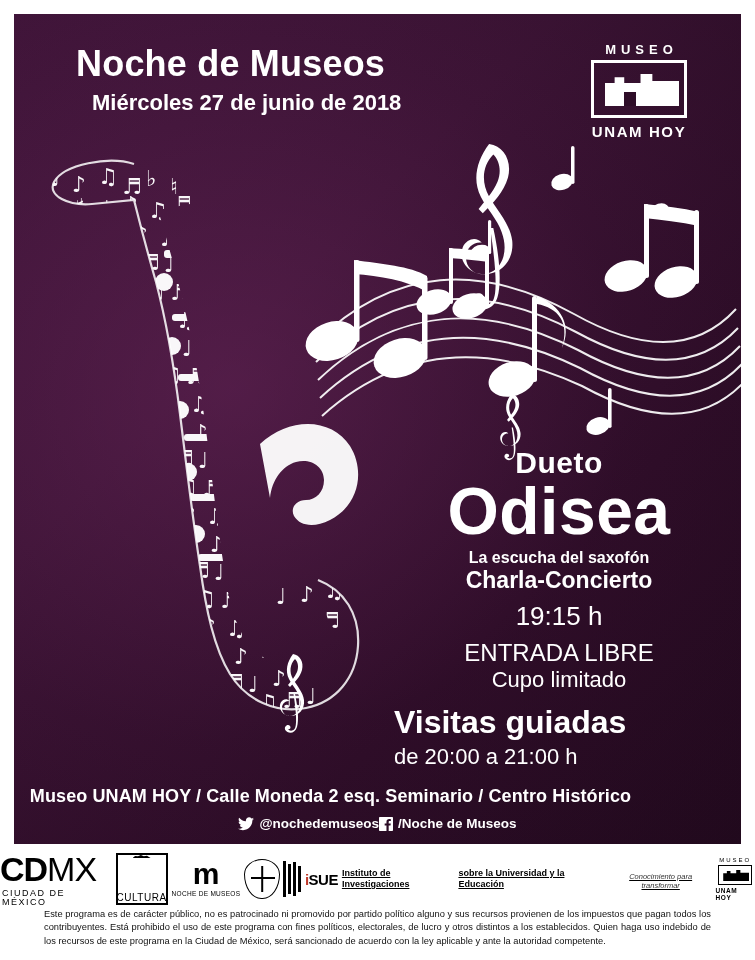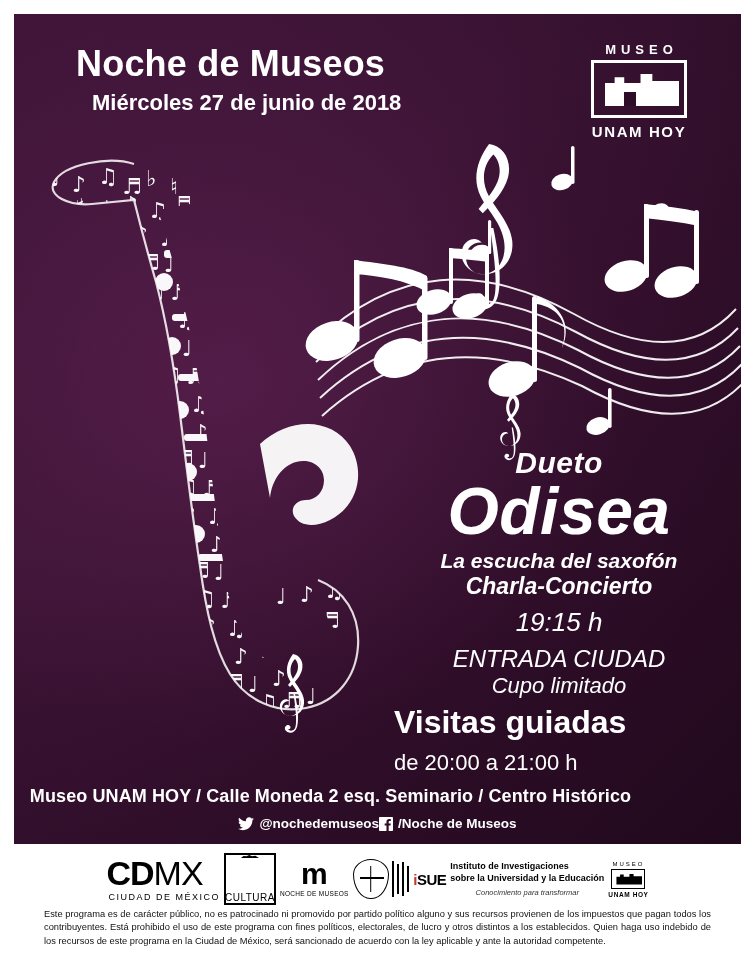--- a/index.html
+++ b/index.html
@@ -109,39 +109,38 @@
   .art { position: absolute; left: 0; top: 0; width: 727px; height: 830px; z-index: 1; }
 
   
   .event-block {
     position: absolute;
     left: 380px;
     top: 432px;
     width: 330px;
     text-align: center;
     color: #ffffff;
-    font-style: italic;
   }
   .ev-dueto { font-size: 30px; font-weight: 600; letter-spacing: 0.5px; }
   .ev-odisea { font-size: 66px; font-weight: bold; line-height: 1.02; margin-top: -2px; letter-spacing: 0.5px;}
-  .ev-sub1 { font-size: 21px; font-weight: bold; margin-top: 4px; }
+  .ev-sub1 { font-size: 16px; font-weight: bold; margin-top: 4px; }
   .ev-sub2 { font-size: 23px; font-weight: bold; }
   .ev-time { font-size: 26px; font-weight: 500; margin-top: 7px; }
   .ev-free { font-size: 24px; font-weight: 500; margin-top: 7px; }
   .ev-cupo { font-size: 22px; font-weight: 500; }
 
   .visitas-block {
     position: absolute;
     left: 380px;
     top: 690px;
     width: 330px;
     color: #ffffff;
   }
   .vis-title { font-size: 32px; font-weight: bold; }
-  .vis-time { font-size: 22px; font-weight: 500; margin-top: 9px; }
+  .vis-time { font-size: 22px; font-weight: 500; margin-top: 3px; }
 
   
   .address {
     position: absolute;
     left: 0;
     top: 772px;
     width: 633px;
     text-align: center;
     color: #ffffff;
     font-size: 18px;
@@ -219,21 +218,21 @@
   .issue { display: flex; flex-direction: column; align-items: center; color: #000; }
   .issue .word { font-size: 15px; font-weight: bold; letter-spacing: -0.5px; }
   .issue .word .red { color: #c0392b; }
 
   .bars { display:flex; gap:2.5px; align-items:center; height: 36px; }
   .bars i { display:block; width:2.5px; height:36px; background:#000; }
   .bars i:nth-child(2){ height:30px; }
   .bars i:nth-child(3){ height:34px; }
   .bars i:nth-child(4){ height:26px; }
 
-  .iisue { display:flex; flex-direction:column; color:#000; }
+  .iisue { display:flex; flex-direction:row; color:#000;text-decoration:underline; }
   .iisue .l1 { font-size: 9px; font-weight: bold; line-height: 1.25; }
   .iisue .l2 { font-size: 7.5px; font-style: italic; margin-top: 4px; color:#333;text-align:center; }
 
   .museo-small { display:flex; flex-direction:column; align-items:center; color:#000; }
   .museo-small .w1 { font-size: 6px; letter-spacing: 2px; }
   .museo-small .box { width: 34px; height: 20px; border: 1.4px solid #000; position:relative; margin: 2px 0; }
   .museo-small .box .b { position:absolute; left:4px; bottom:3px; width:26px; height:11px; background:#000;
     clip-path: polygon(0% 30%, 14% 30%, 14% 10%, 28% 10%, 28% 30%, 50% 30%, 50% 0%, 66% 0%, 66% 24%, 100% 24%, 100% 100%, 0% 100%); }
   .museo-small .w2 { font-size: 6.5px; letter-spacing: 0.6px; font-weight: bold; }
 
@@ -497,21 +496,21 @@
       </div>
       <div class="word-bot">UNAM HOY</div>
     </div>
 
     <div class="event-block">
       <div class="ev-dueto">Dueto</div>
       <div class="ev-odisea">Odisea</div>
       <div class="ev-sub1">La escucha del saxofón</div>
       <div class="ev-sub2">Charla-Concierto</div>
       <div class="ev-time">19:15 h</div>
-      <div class="ev-free">ENTRADA CIUDAD</div>
+      <div class="ev-free">ENTRADA LIBRE</div>
       <div class="ev-cupo">Cupo limitado</div>
     </div>
 
     <div class="visitas-block">
       <div class="vis-title">Visitas guiadas</div>
       <div class="vis-time">de 20:00 a 21:00 h</div>
     </div>
 
     <div class="address">Museo UNAM HOY / Calle Moneda 2 esq. Seminario / Centro Histórico</div>
 

